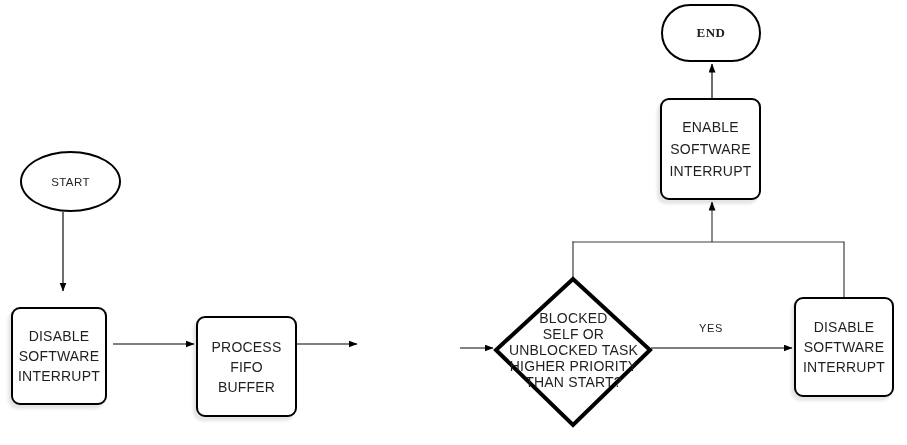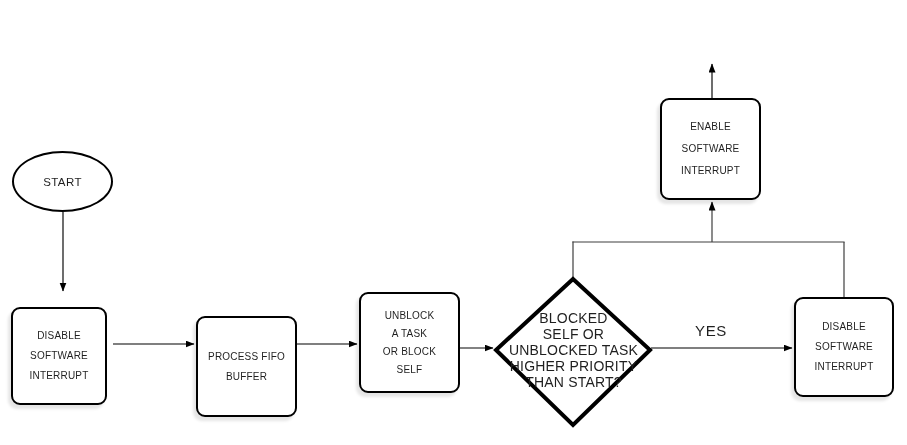--- a/index.html
+++ b/index.html
@@ -7,32 +7,32 @@
     position:relative;width:907px;height:445px;background:#ffffff;overflow:hidden;
     font-family:"Liberation Sans","DejaVu Sans",sans-serif;color:#1f1f1f;
   }
   #wires{position:absolute;left:0;top:0;width:907px;height:445px;}
   .node{
     position:absolute;box-sizing:border-box;background:#ffffff;
     border:2px solid #000;display:flex;align-items:center;justify-content:center;
     text-align:center;
   }
   .box{border-radius:9px;box-shadow:-3px 4px 3px rgba(0,0,0,0.10);}
-  .lines{line-height:20px;font-size:10px;letter-spacing:0.2px;}
+  .lines{line-height:20px;font-size:14px;letter-spacing:0.2px;}
   .terminator{border-radius:50%;}
   .stadium{border-radius:29px;}
   .term-label{font-size:11.5px;letter-spacing:0.4px;}
   .end-label{font-family:"Liberation Serif","DejaVu Serif",serif;font-weight:bold;font-size:13px;letter-spacing:0.5px;}
   .diamond-text{
     position:absolute;left:505px;top:305px;width:137px;height:90px;
     display:flex;align-items:center;justify-content:center;text-align:center;
   }
   .diamond-text .lines{line-height:16px;font-size:14px;letter-spacing:0.2px;}
   .edge-label{
-    position:absolute;font-size:15px;letter-spacing:0.6px;text-align:center;
+    position:absolute;font-size:11px;letter-spacing:0.6px;text-align:center;
   }
 </style>
 </head>
 <body>
 
 <div id="canvas">
 
   <svg id="wires" width="907" height="445" viewBox="0 0 907 445" xmlns="http://www.w3.org/2000/svg">
     <defs>
       <marker id="arrow" markerUnits="userSpaceOnUse" markerWidth="11" markerHeight="9" refX="8.5" refY="3.5" orient="auto">
@@ -56,47 +56,39 @@
 
     <line x1="573" y1="280" x2="573" y2="241.4" stroke="#3f3f3f" stroke-width="1.2"></line>
 
     <line x1="712" y1="242" x2="712" y2="202" stroke="#3f3f3f" stroke-width="1.2" marker-end="url(#arrow)"></line>
 
     <line x1="712" y1="98" x2="712" y2="64" stroke="#1f1f1f" stroke-width="1.3" marker-end="url(#arrow)"></line>
 
     <polygon points="573,279 650,350 573,425 496,350" fill="#ffffff" stroke="#000000" stroke-width="4" stroke-linejoin="miter"></polygon>
   </svg>
 
-  <div class="node terminator" style="left:12px;top:151px;width:101px;height:61px;border-width:2.5px;">
+  <div class="node terminator" style="left:20px;top:151px;width:101px;height:61px;border-width:2.5px;">
     <span class="term-label">START</span>
   </div>
 
   <div class="node box" style="left:11px;top:307px;width:96px;height:98px;">
     <div class="lines">
       <div>DISABLE</div>
       <div>SOFTWARE</div>
       <div>INTERRUPT</div>
     </div>
   </div>
 
   <div class="node box" style="left:196px;top:292px;width:101px;height:101px;margin-top:24px;">
     <div class="lines">
       <div>PROCESS FIFO</div>
       <div>BUFFER</div>
     </div>
   </div>
 
-  <div class="node box" style="left:359px;top:292px;width:101px;height:101px;">
-    <div class="lines" style="line-height:18px;">
-      <div>UNBLOCK</div>
-      <div>A TASK</div>
-      <div>OR BLOCK</div>
-      <div>SELF</div>
-    </div>
-  </div>
 
   <div class="diamond-text">
     <div class="lines">
       <div>BLOCKED</div>
       <div>SELF OR</div>
       <div>UNBLOCKED TASK</div>
       <div>HIGHER PRIORITY</div>
       <div>THAN START?</div>
     </div>
   </div>
@@ -112,14 +104,17 @@
   </div>
 
   <div class="node box" style="left:660px;top:98px;width:101px;height:102px;">
     <div class="lines" style="line-height:22px;">
       <div>ENABLE</div>
       <div>SOFTWARE</div>
       <div>INTERRUPT</div>
     </div>
   </div>
 
+  <div class="node stadium" style="left:661px;top:4px;width:100px;height:58px;border-width:2.5px;">
+    <span class="end-label">END</span>
+  </div>
 
 </div>
 
 </body></html>

